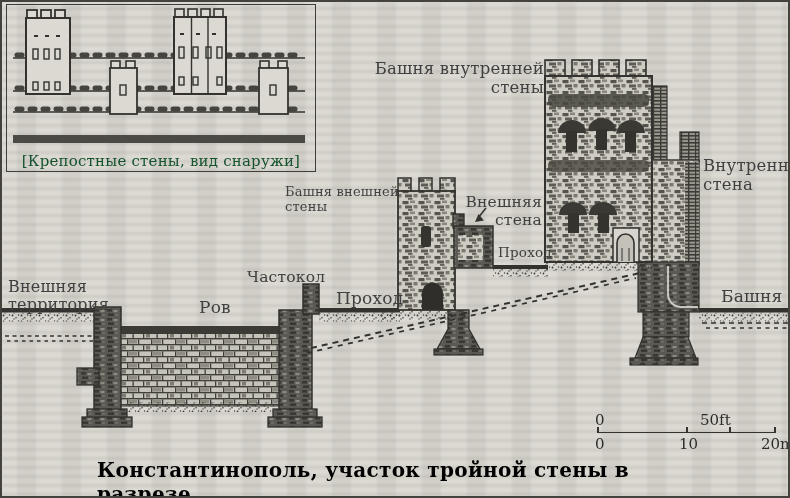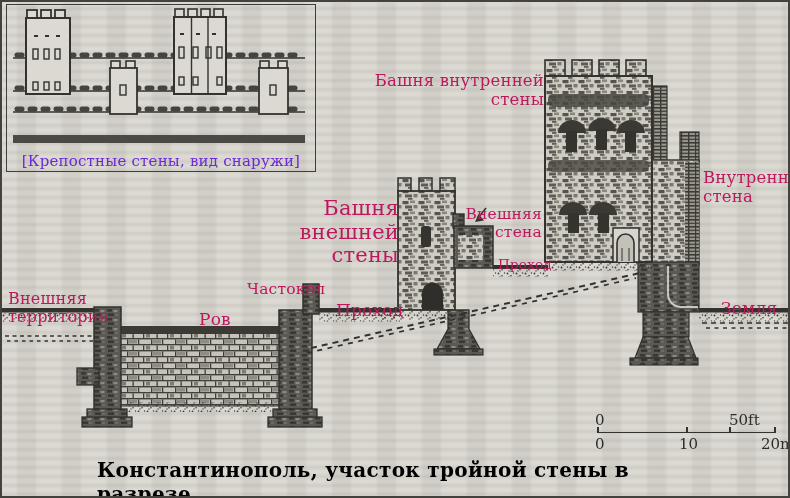--- a/index.html
+++ b/index.html
@@ -15,46 +15,46 @@
       repeating-linear-gradient(90deg, rgba(118,120,110,0) 0 15px, rgba(118,120,110,.10) 15px 34px, rgba(118,120,110,0) 34px 45px);
     filter:blur(1.1px);
   }
   .art{position:absolute; left:0; top:0; z-index:1;}
   .inset{
     position:absolute; left:4px; top:2px; width:310px; height:168px; z-index:2;
     border:1.8px solid #3f3e39; box-sizing:border-box;
   }
   .inset-caption{
     position:absolute; left:0; bottom:1px; width:100%; text-align:center;
-    font-size:15px; color:#6d28d9; letter-spacing:.2px;
+    font-size:15px; color:#14532d; letter-spacing:.2px;
   }
   .lbl{
     position:absolute; z-index:3; white-space:pre-line; line-height:1.13;
-    color:#be185d; letter-spacing:.2px;margin-top:12px;
+    color:#404040; letter-spacing:.2px;
   }
   .lbl-inner-tower{left:364px; top:58px; width:178px; text-align:right; font-size:16.5px;}
   .lbl-inner-wall{left:701px; top:155px; font-size:16.5px;}
-  .lbl-outer-tower{left:283px; top:183px; width:114px; text-align:right; font-size:21px;}
+  .lbl-outer-tower{left:283px; top:183px; width:114px; font-size:13px;}
   .lbl-outer-wall{left:462px; top:192px; width:78px; text-align:right; font-size:15.5px;}
   .lbl-passage-small{left:496px; top:243px; font-size:13.5px;}
   .lbl-passage-main{left:334px; top:287px; font-size:17px;}
   .lbl-palisade{left:245px; top:267px; font-size:15.5px;}
   .lbl-moat{left:197px; top:296px; font-size:17px;}
   .lbl-territory{left:6px; top:276px; font-size:16px;}
   .lbl-ground{left:719px; top:285px; font-size:17px;}
   .caption{
     position:absolute; left:95px; top:456px; width:570px; z-index:3;
     text-align:left; font-size:20px; color:#000000; letter-spacing:.3px;font-weight:bold;
   }
   .scalebar{position:absolute; left:593px; top:409px; width:190px; height:46px; z-index:3; font-size:15px;}
   .sb-line{position:absolute; left:2px; top:21px; width:179px; border-top:1.7px solid #33322e;}
   .sb-tick{position:absolute; width:1.7px; height:5px; background:#33322e; top:16px;}
   .sb-t0{left:2px;} .sb-t10{left:91px;} .sb-t50{left:134px;} .sb-t20{left:179px;}
   .sb-ft0{position:absolute; left:0; top:0;}
-  .sb-ft50{position:absolute; left:134px; top:0;}
+  .sb-ft50{position:absolute; left:105px; top:0;}
   .sb-m0{position:absolute; left:0; top:24px;}
   .sb-m10{position:absolute; left:84px; top:24px;}
   .sb-m20{position:absolute; left:150px; top:24px;margin-left:16px;}
 </style>
 </head>
 <body>
 
 <div class="page">
 
   <div class="bleed"></div>
@@ -280,21 +280,21 @@
   <div class="lbl lbl-outer-tower">Башня внешней
 стены</div>
   <div class="lbl lbl-outer-wall">Внешняя
 стена</div>
   <div class="lbl lbl-passage-small">Проход</div>
   <div class="lbl lbl-passage-main">Проход</div>
   <div class="lbl lbl-palisade">Частокол</div>
   <div class="lbl lbl-moat">Ров</div>
   <div class="lbl lbl-territory">Внешняя
 территория</div>
-  <div class="lbl lbl-ground">Земля</div>
+  <div class="lbl lbl-ground">Башня</div>
 
   <div class="scalebar">
     <span class="sb-ft0">0</span>
     <span class="sb-ft50">50ft</span>
     <div class="sb-line"></div>
     <div class="sb-tick sb-t0"></div>
     <div class="sb-tick sb-t10"></div>
     <div class="sb-tick sb-t50"></div>
     <div class="sb-tick sb-t20"></div>
     <span class="sb-m0">0</span>

